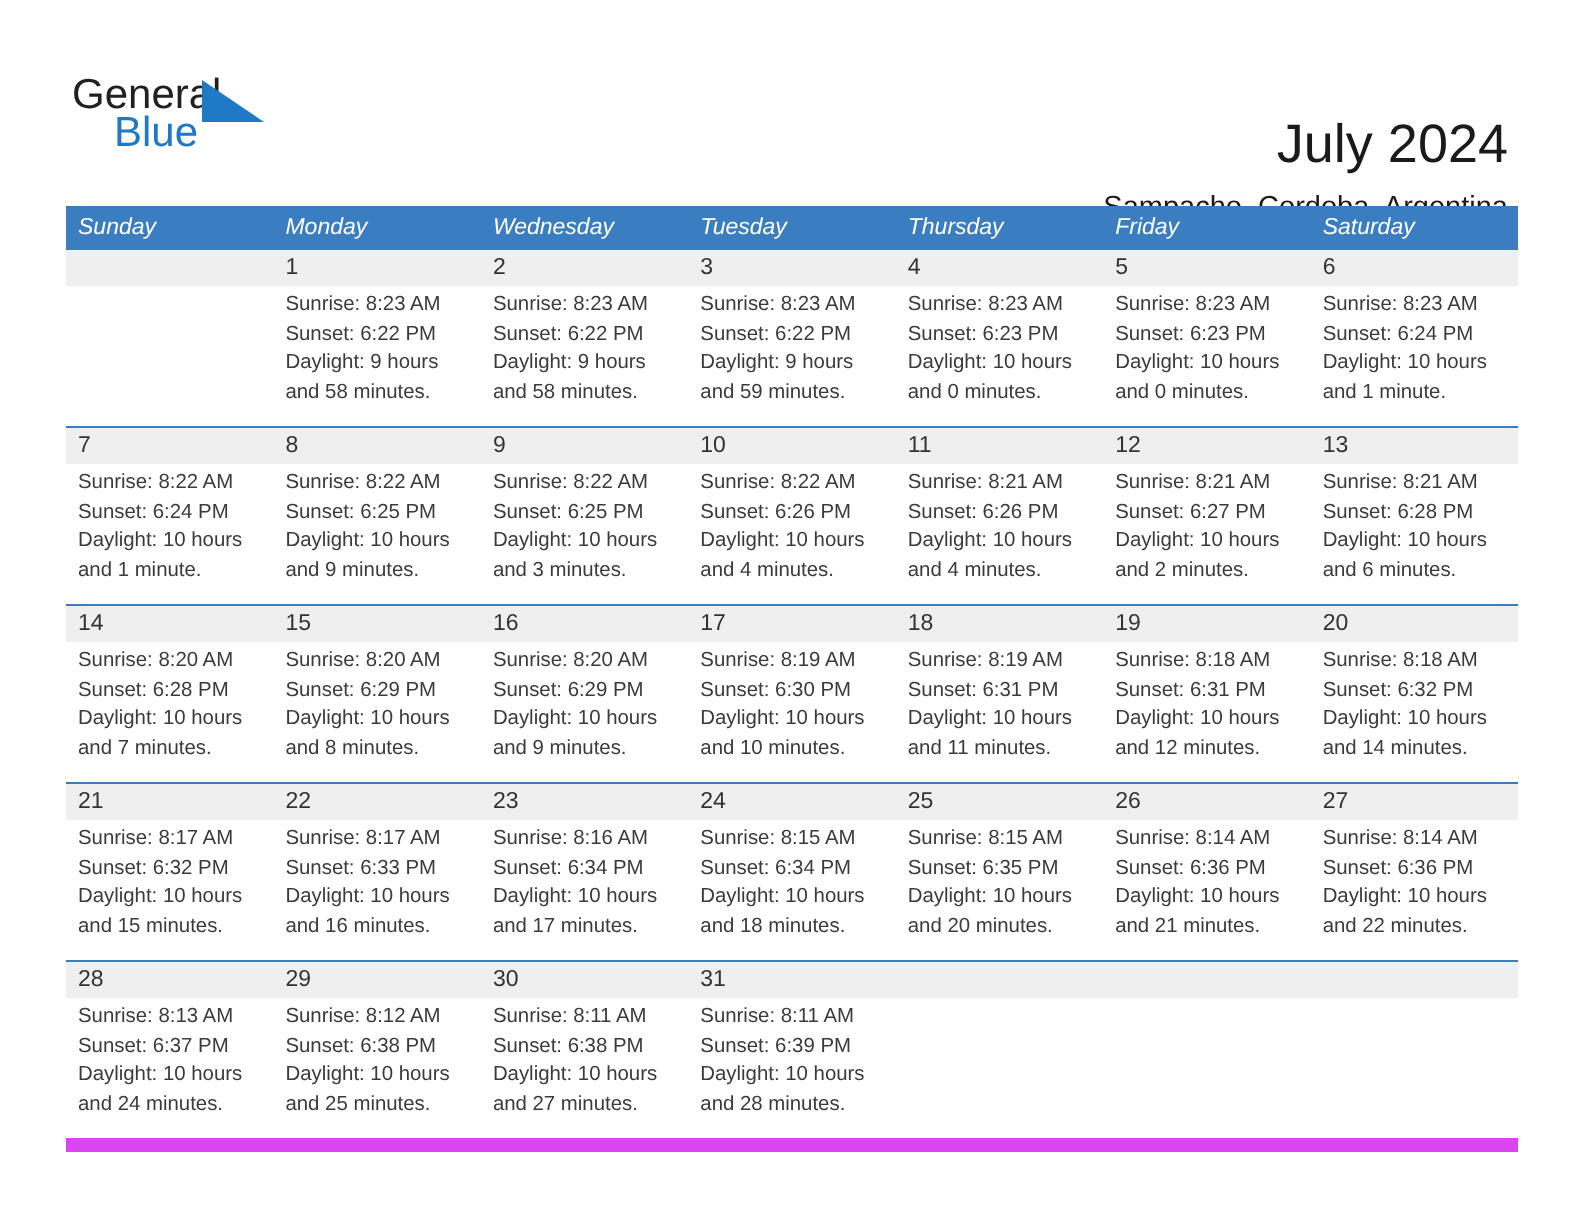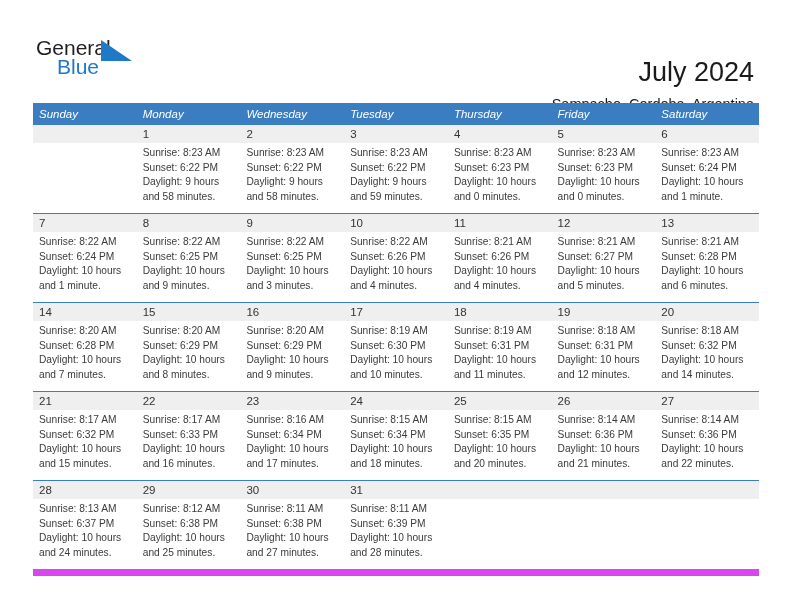--- a/index.html
+++ b/index.html
@@ -273,21 +273,21 @@
             <div class="cell">
               <div class="line">Sunrise: 8:21 AM</div>
               <div class="line">Sunset: 6:26 PM</div>
               <div class="line">Daylight: 10 hours</div>
               <div class="line">and 4 minutes.</div>
             </div>
             <div class="cell">
               <div class="line">Sunrise: 8:21 AM</div>
               <div class="line">Sunset: 6:27 PM</div>
               <div class="line">Daylight: 10 hours</div>
-              <div class="line">and 5 minutes.</div>
+              <div class="line">and 2 minutes.</div>
             </div>
             <div class="cell">
               <div class="line">Sunrise: 8:21 AM</div>
               <div class="line">Sunset: 6:28 PM</div>
               <div class="line">Daylight: 10 hours</div>
               <div class="line">and 6 minutes.</div>
             </div>
           </div>
         </div>
         <div class="week">

